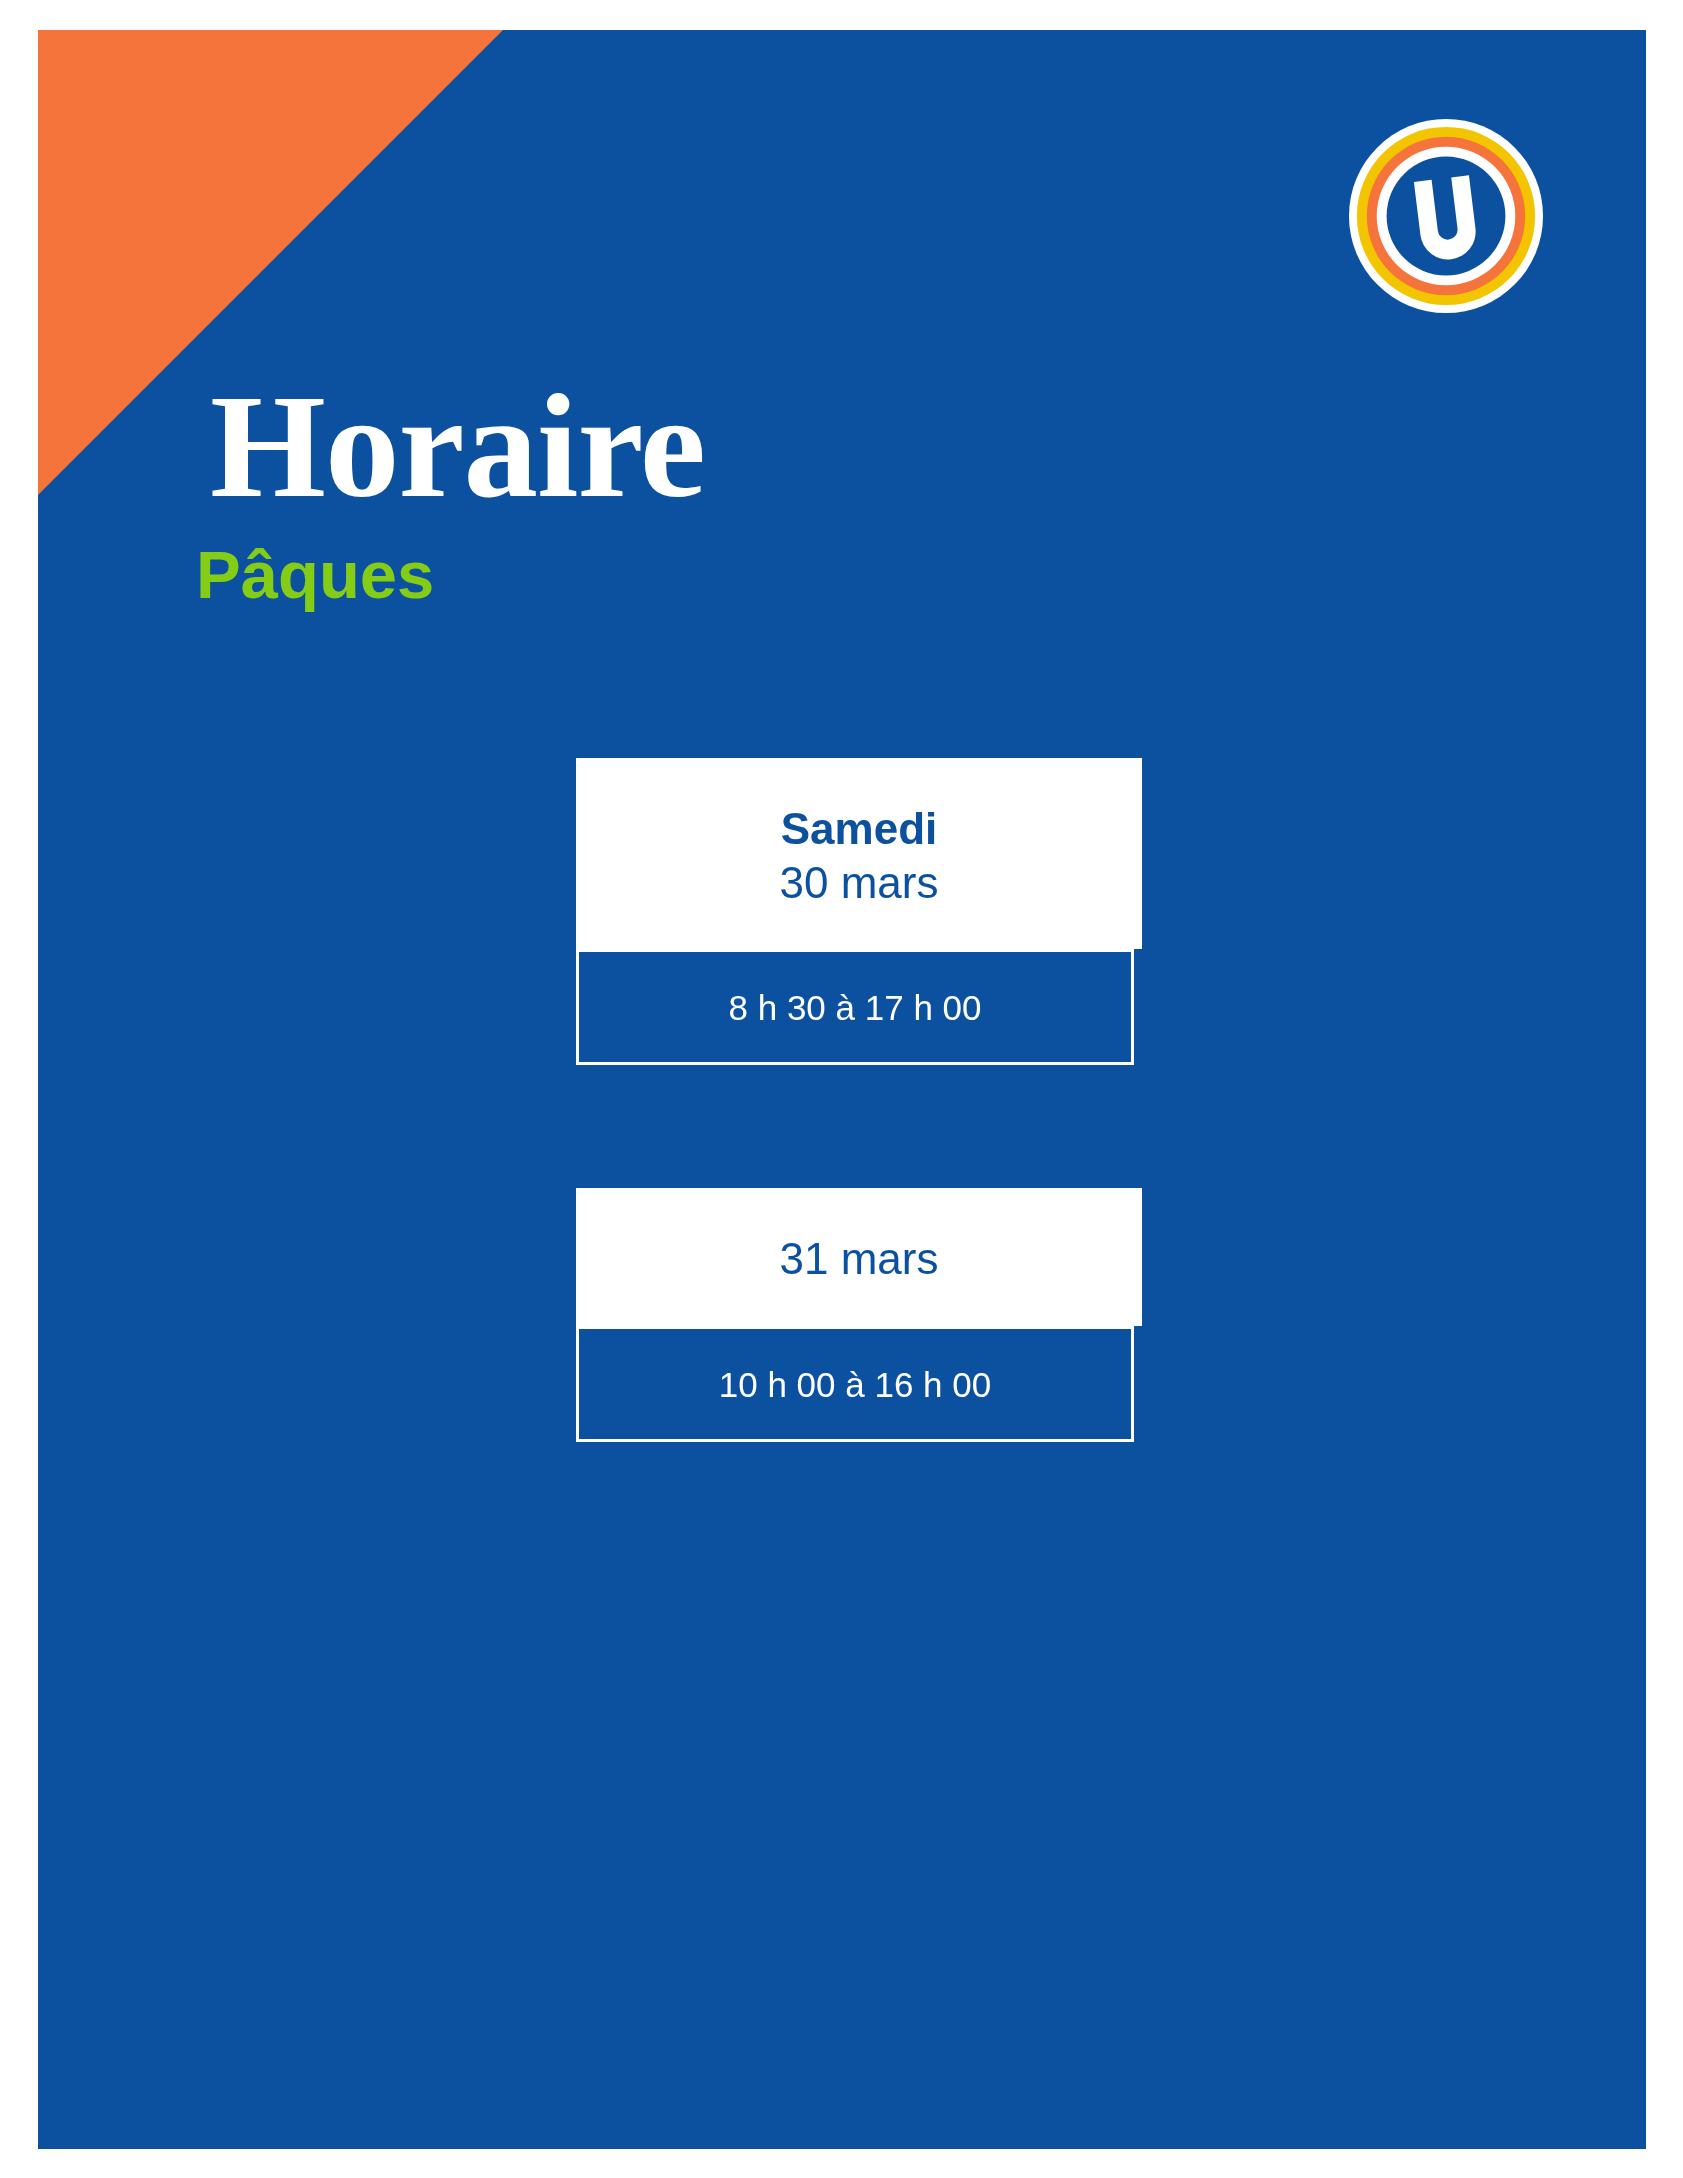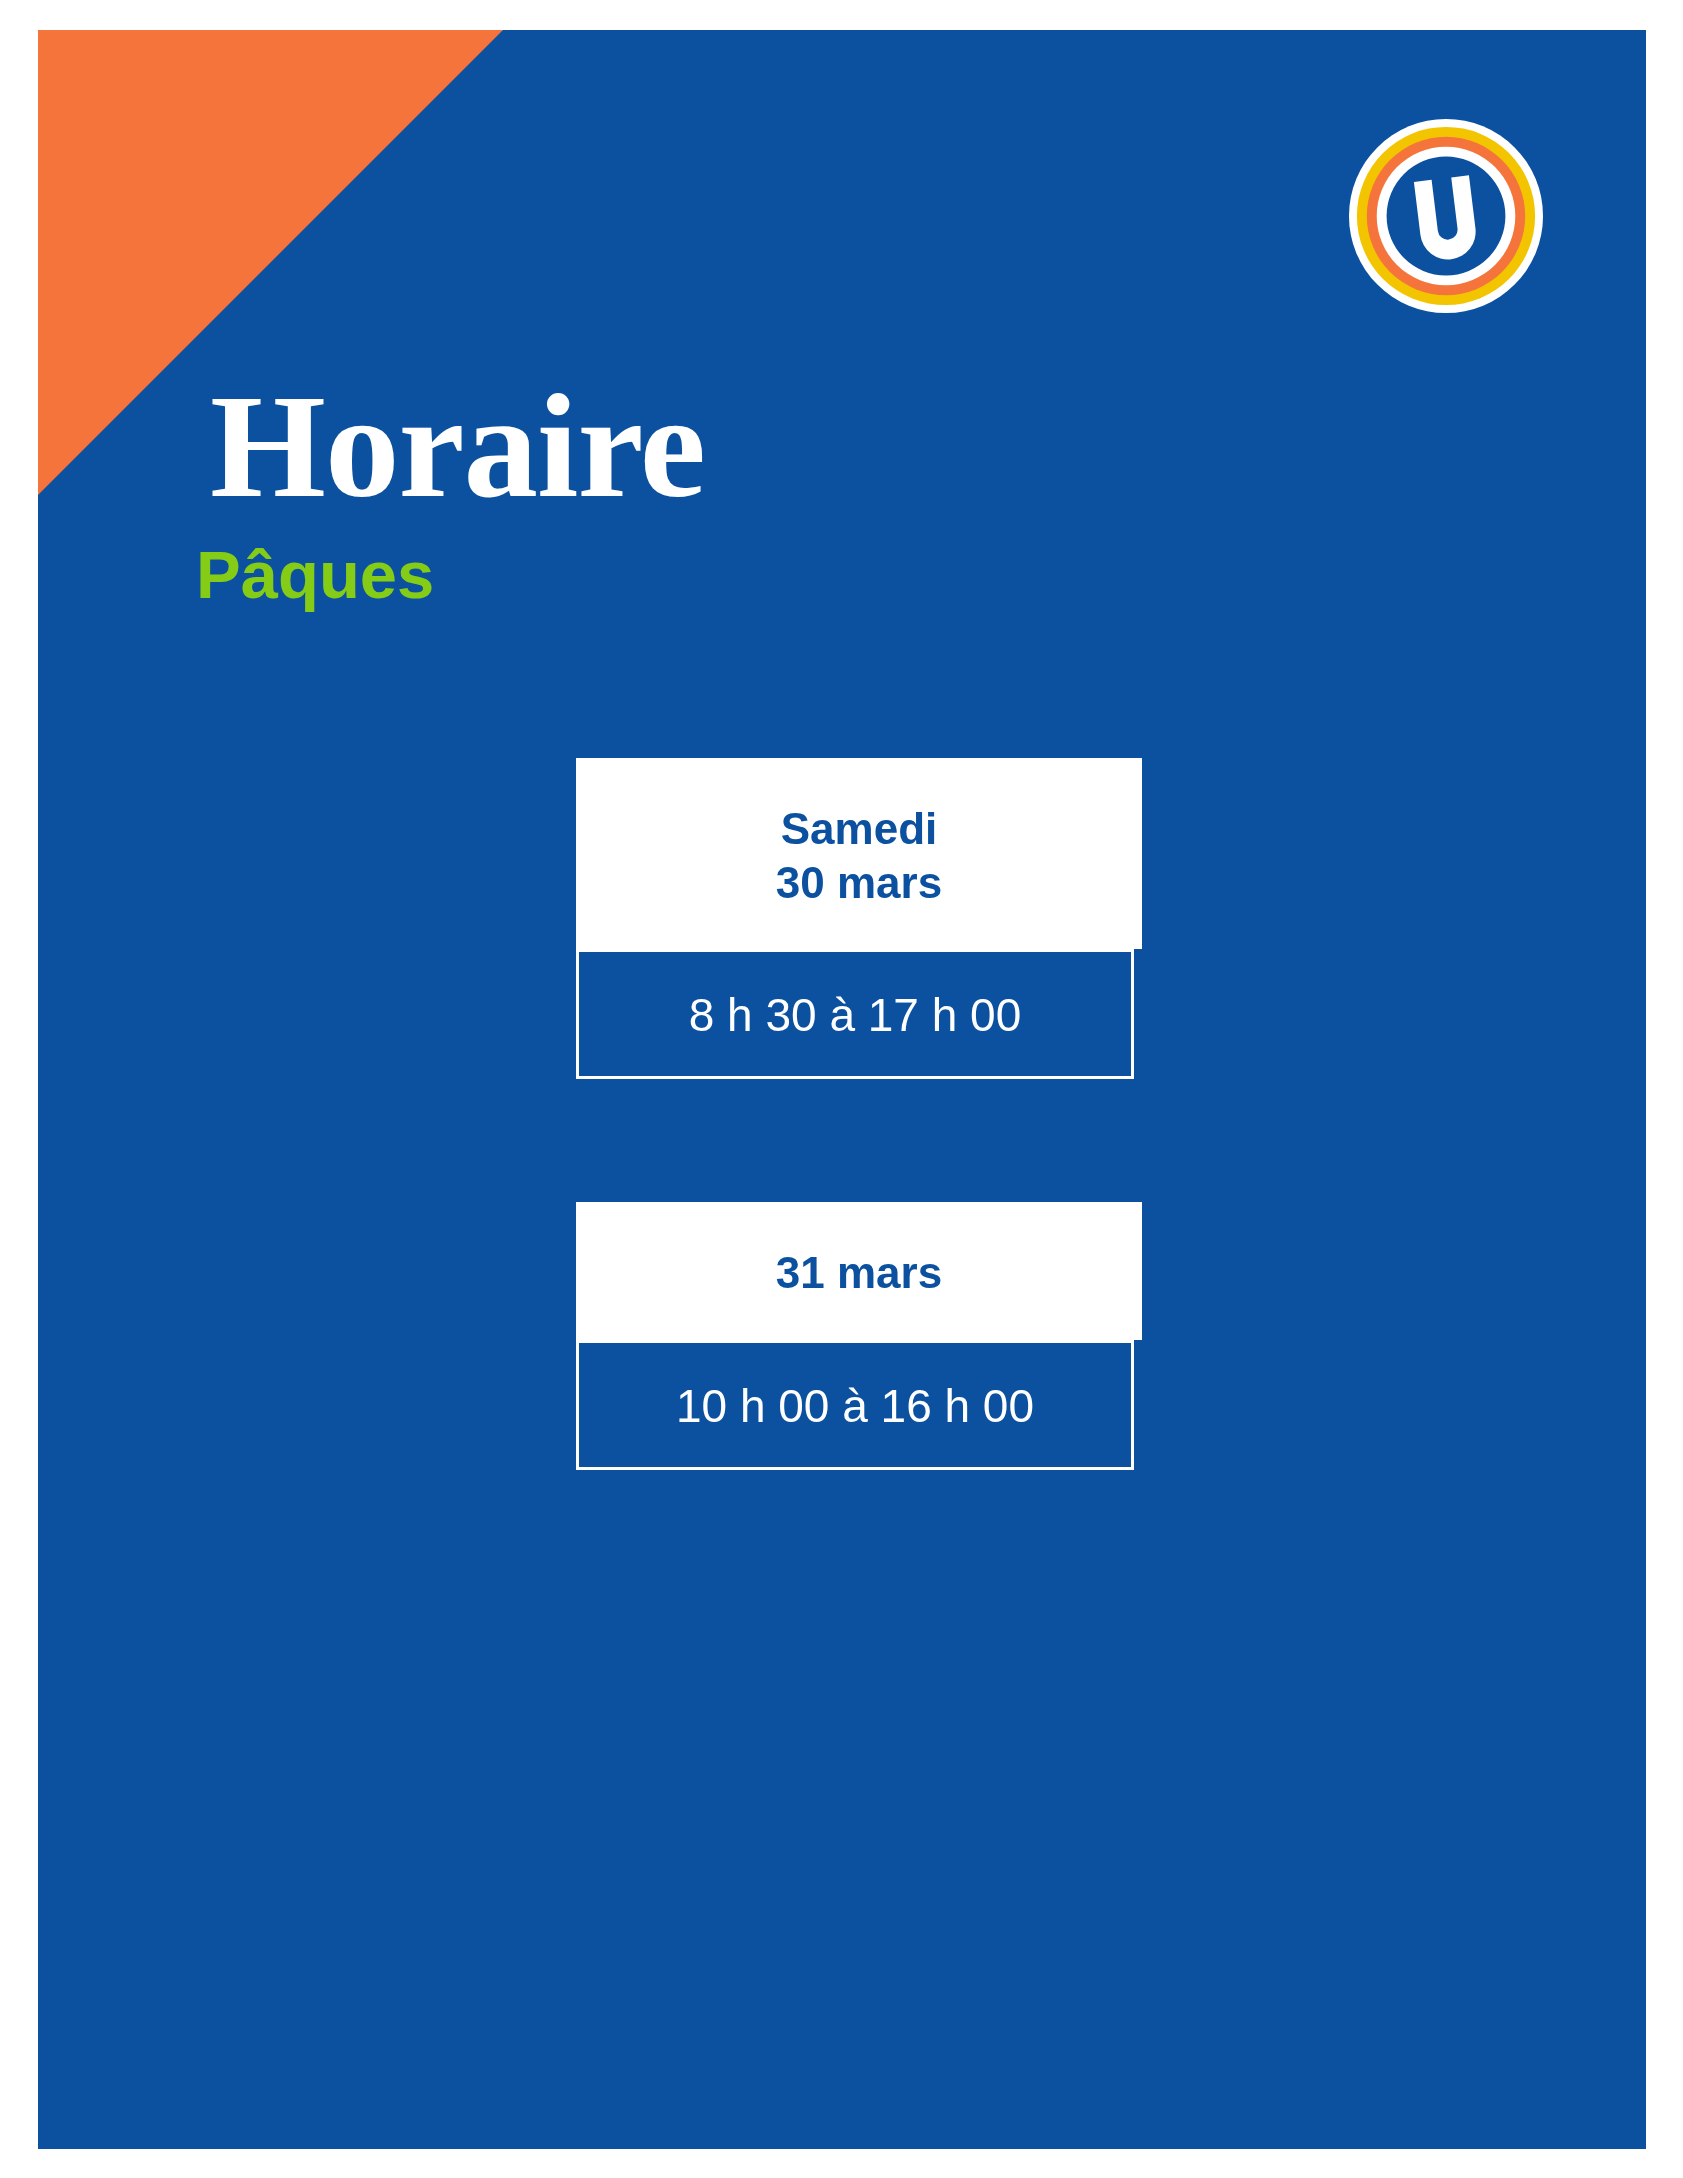--- a/index.html
+++ b/index.html
@@ -91,29 +91,29 @@
     box-sizing: border-box;
   }
   .card-day .dayname {
     font-size: 44px;
     line-height: 1.22;
     font-weight: bold;
   }
   .card-day .daydate {
     font-size: 44px;
     line-height: 1.22;
-    font-weight: bold;
+    font-weight: normal;
   }
 
   .card-hours {
     background: #0B51A0;
     border: 3px solid #ffffff;
     color: #ffffff;
     text-align: center;
-    font-size: 46px;
+    font-size: 35px;
     padding: 36px 10px 34px 10px;
     box-sizing: border-box;
     margin: 0 8px 0 0;
     width: 558px;
   }
 </style>
 </head>
 <body>
 
 <div class="poster">

